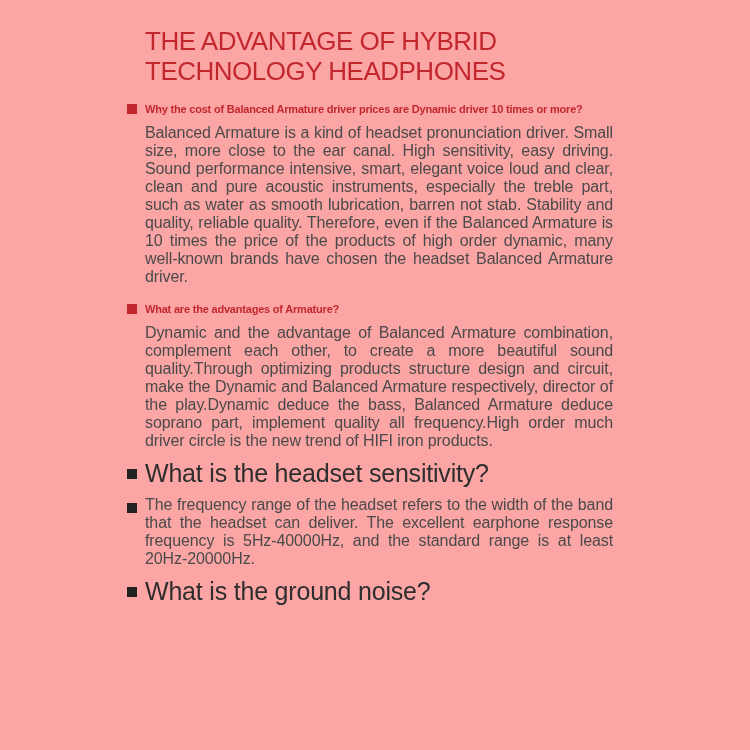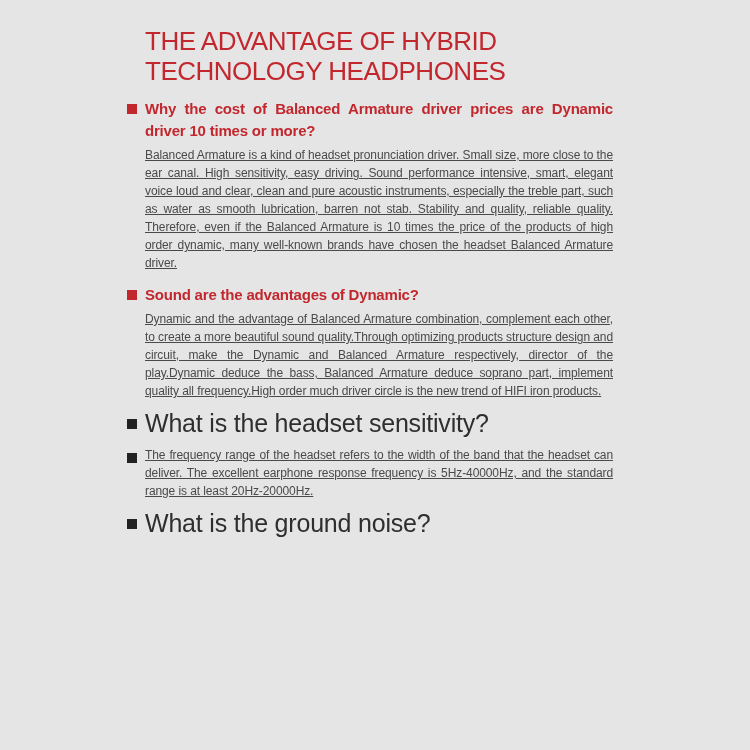--- a/index.html
+++ b/index.html
@@ -7,21 +7,21 @@
     width: 750px;
     height: 750px;
     background: #ffffff;
     font-family: "Liberation Sans", sans-serif;
     overflow: hidden;
   }
   .page {
     position: relative;
     width: 750px;
     height: 750px;
-    background: #e5e5e5;
+    background: #fca5a5;
   }
   .content {
     position: absolute;
     left: 145px;
     top: 0;
     width: 468px;
   }
   .title {
     padding-top: 26px;
     color: #c2272e;
@@ -32,21 +32,21 @@
   }
   .title div { white-space: nowrap; }
   .section { position: relative; }
   .section .heading {
     position: relative;
     margin: 12px 0 4px 0;
     line-height: 22px;
   }
   .section.red .heading {
     color: #c2272e;
-    font-size: 15px;
+    font-size: 11px;
     font-weight: bold;
     letter-spacing: -0.2px;
     text-align: justify;
   }
   .section.black .heading {
     color: #2e2e2e;
     font-size: 25px;
     font-weight: normal;
     letter-spacing: -0.2px;
   }
@@ -55,26 +55,25 @@
     left: -18px;
     top: 6px;
     width: 10px;
     height: 10px;
     display: inline-block;
   }
   .section.red .bullet { background: #c2272e; }
   .section.black .bullet { background: #222222; top: 7px; }
   .section .body {
     color: #4a4a4a;
-    font-size: 12px;
+    font-size: 16px;
     line-height: 18px;
     letter-spacing: -0.1px;
     text-align: justify;
     margin: 0 0 7px 0;
-    text-decoration: underline;
   }
   .section.black .body { text-align: justify; }
 </style>
 </head>
 <body>
 
 <div class="page">
   <div class="content">
 
     <div class="title">
@@ -86,21 +85,21 @@
       <div class="heading">
         <span class="bullet"></span>
         <span>Why the cost of Balanced Armature driver prices are Dynamic driver 10 times or more?</span>
       </div>
       <p class="body">Balanced Armature is a kind of headset pronunciation driver. Small size, more close to the ear canal. High sensitivity, easy driving. Sound performance intensive, smart, elegant voice loud and clear, clean and pure acoustic instruments, especially the treble part, such as water as smooth lubrication, barren not stab. Stability and quality, reliable quality. Therefore, even if the Balanced Armature is 10 times the price of the products of high order dynamic, many well-known brands have chosen the headset Balanced Armature driver.</p>
     </div>
 
     <div class="section red">
       <div class="heading">
         <span class="bullet"></span>
-        <span>Sound are the advantages of Dynamic?</span>
+        <span>What are the advantages of Armature?</span>
       </div>
     </div>
 
     <div class="section red">
       <p class="body">Dynamic and the advantage of Balanced Armature combination, complement each other, to create a more beautiful sound quality.Through optimizing products structure design and circuit, make the Dynamic and Balanced Armature respectively, director of the play.Dynamic deduce the bass, Balanced Armature deduce soprano part, implement quality all frequency.High order much driver circle is the new trend of HIFI iron products.</p>
     </div>
 
     <div class="section black">
       <div class="heading">
         <span class="bullet"></span>

